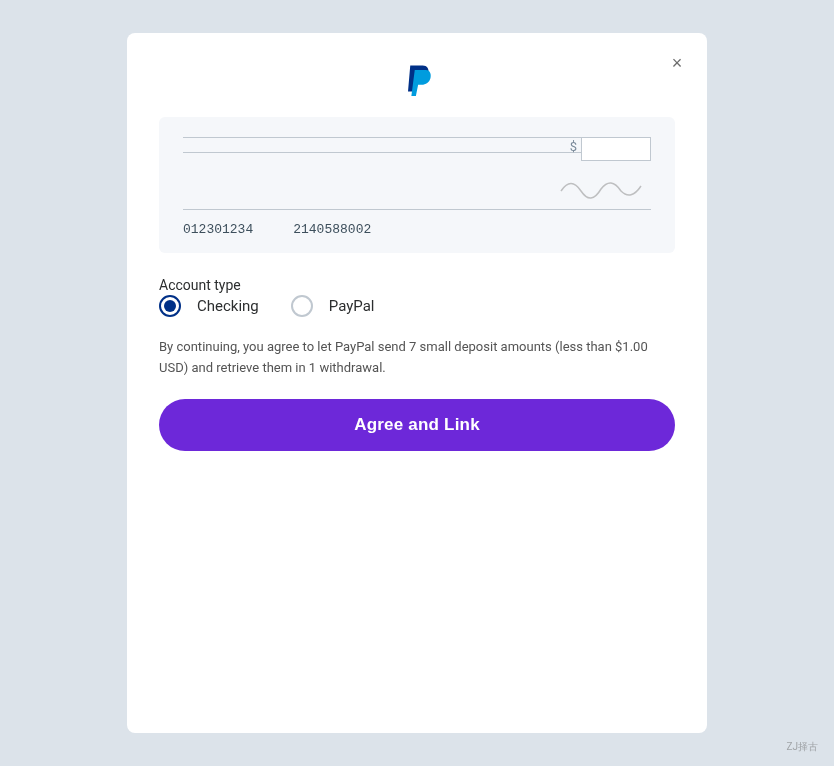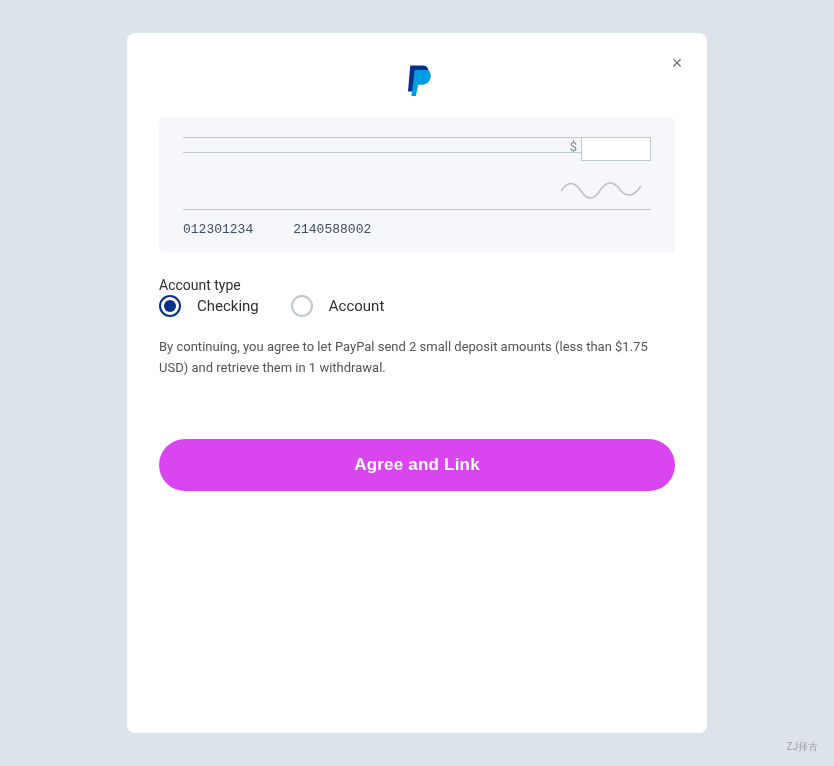--- a/index.html
+++ b/index.html
@@ -212,29 +212,28 @@
       color: #545454;
       line-height: 1.6;
       margin-top: 4px;
       margin-bottom: 20px;
       width: 100%;
     }
 
     .agree-btn {
       width: 100%;
       height: 52px;
-      background: #d946ef;
+      background: #6d28d9;
       color: white;
       border: none;
       border-radius: 30px;
       font-size: 17px;
       font-weight: 600;
       cursor: pointer;
       letter-spacing: 0.2px;
-      margin-top: 40px;
     }
 
     .watermark {
       position: absolute;
       bottom: 12px;
       right: 16px;
       font-size: 10px;
       color: rgba(100,100,100,0.5);
     }
   </style>
@@ -278,27 +277,27 @@
       <div class="radio-group">
         <label class="radio-option">
           <div class="radio-outer selected">
             <div class="radio-inner"></div>
           </div>
           <span class="radio-text">Checking</span>
         </label>
         <label class="radio-option">
           <div class="radio-outer">
           </div>
-          <span class="radio-text">Account</span>
+          <span class="radio-text">PayPal</span>
         </label>
       </div>
     </div>
 
 
 
-    <p class="disclaimer-text">By continuing, you agree to let PayPal send 2 small deposit amounts (less than $1.75 USD) and retrieve them in 1 withdrawal.</p>
+    <p class="disclaimer-text">By continuing, you agree to let PayPal send 7 small deposit amounts (less than $1.00 USD) and retrieve them in 1 withdrawal.</p>
 
     <button class="agree-btn">Agree and Link</button>
 
   </div>
 
   <div class="watermark">ZJ择古</div>
 </div>
 
 </body></html>

